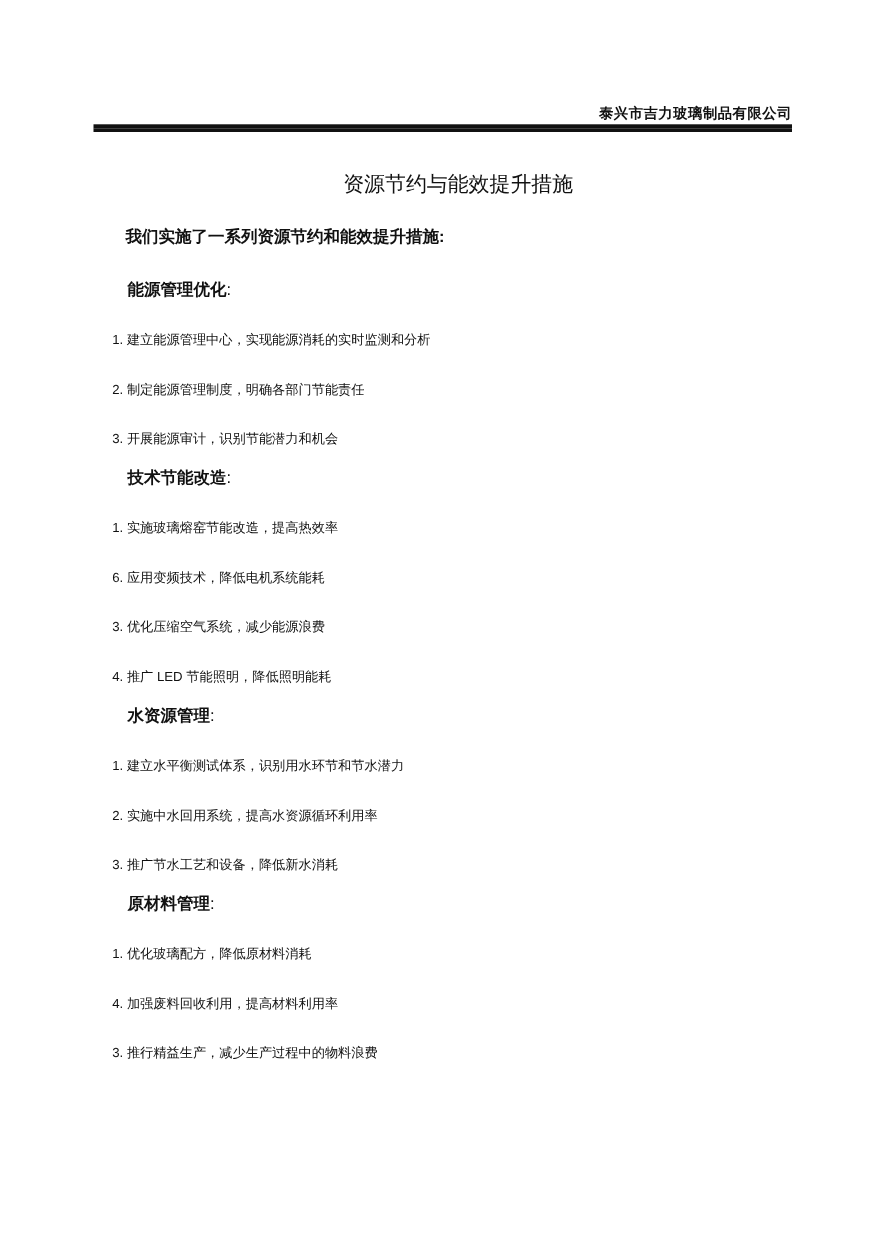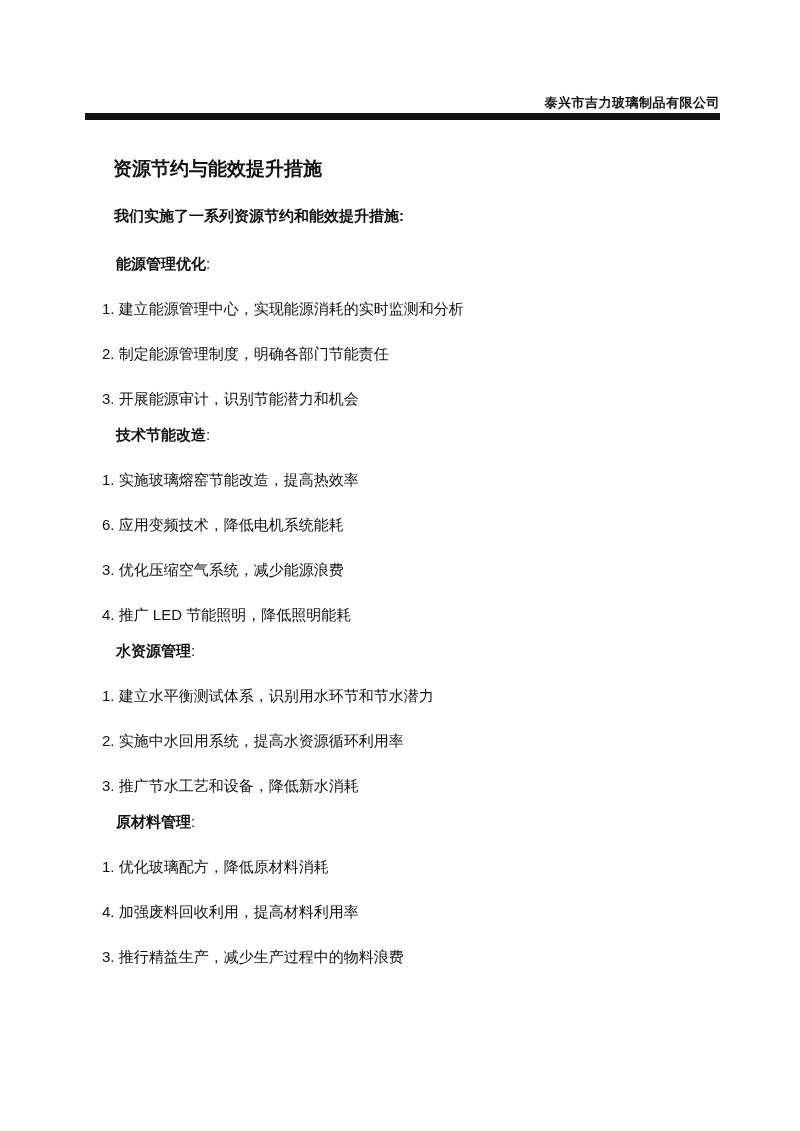--- a/index.html
+++ b/index.html
@@ -33,22 +33,23 @@
     border-bottom: 3px solid #111111;
   }
   .content {
     margin-left: 85px;
     margin-right: 80px;
   }
   .doc-title {
     margin: 37px 0 0 28px;
     font-size: 19px;
     line-height: 24px;
-    font-weight: bold;
+    font-weight: normal;
     color: #111111;
+    text-align: center;
   }
   .intro {
     margin: 25px 0 0 29px;
     font-size: 15px;
     line-height: 20px;
     font-weight: bold;
   }
   .section-heading {
     margin: 16px 0 0 31px;
     font-size: 15px;
@@ -56,21 +57,21 @@
     font-weight: bold;
   }
   .section-first .section-heading {
     margin-top: 28px;
   }
   .section-heading .colon {
     font-weight: normal;
   }
   .item {
     margin: 25px 0 0 17px;
-    font-size: 15px;
+    font-size: 12px;
     line-height: 20px;
   }
   .page-footer {
     position: absolute;
     top: 1022px;
     left: 0;
     width: 100%;
     text-align: right;
     font-size: 13px;
     line-height: 16px;

